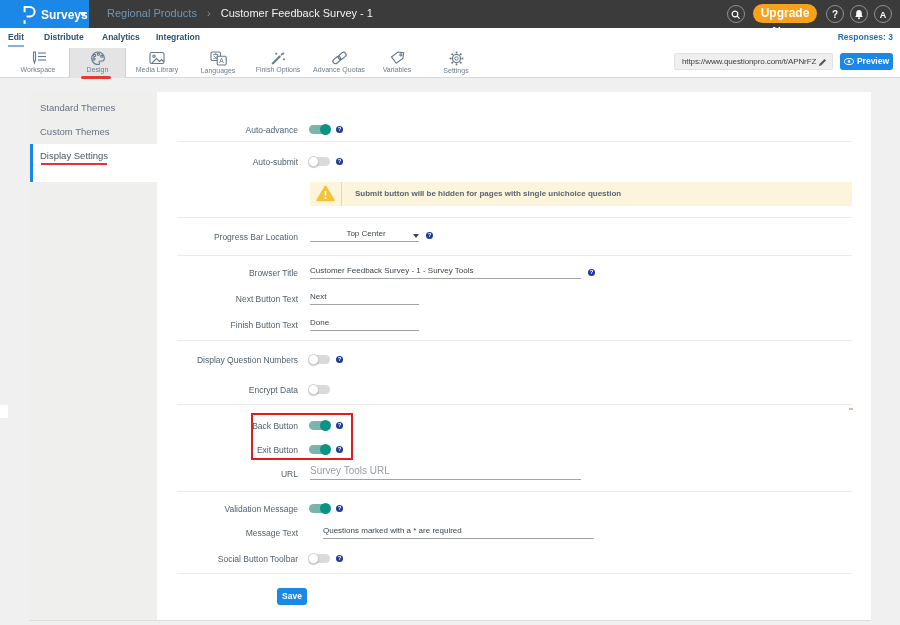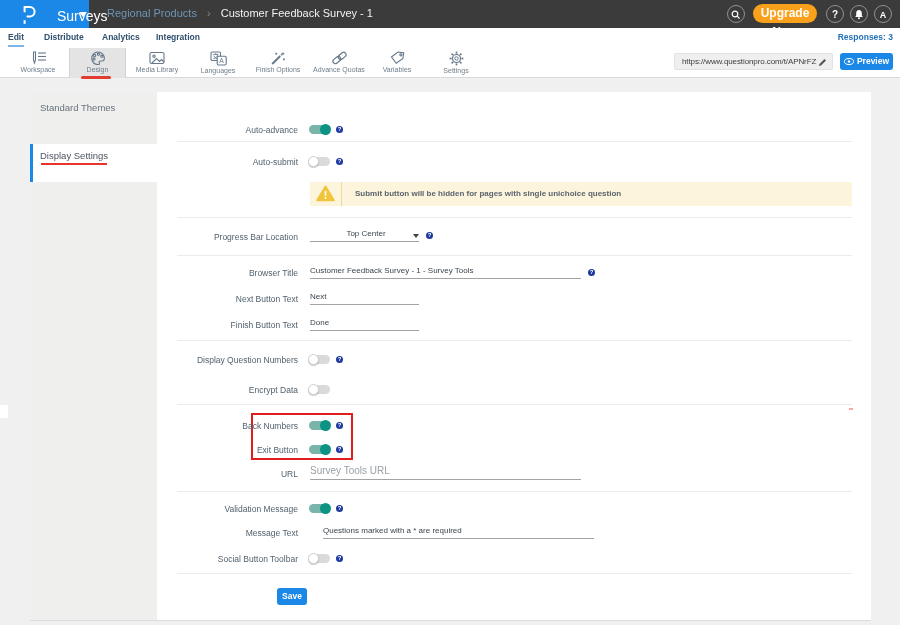--- a/index.html
+++ b/index.html
@@ -5,21 +5,21 @@
 * { margin:0; padding:0; box-sizing:border-box; }
 html,body { width:900px; height:625px; overflow:hidden; }
 body { font-family:"Liberation Sans", sans-serif; background:#f0f0f1; position:relative; }
 #app { position:absolute; left:0; top:0; width:900px; height:625px; }
 .abs { position:absolute; }
 
 
 .topbar { position:absolute; left:0; top:0; width:900px; height:28px; background:#3b3b3b; }
 .logo { position:absolute; left:0; top:0; width:89px; height:28px; background:#1b87e6; color:#fff; }
 .logo svg { position:absolute; left:22px; top:5px; }
-.logo .txt { position:absolute; left:57px; top:8px; font-size:14px; color:#fff; }
+.logo .txt { position:absolute; left:41px; top:8px; font-size:12px; color:#fff;font-weight:bold; }
 .logo .car { position:absolute; left:79px; top:12px; width:0; height:0; border-left:4px solid transparent; border-right:4px solid transparent; border-top:5px solid #fff; }
 .crumb { position:absolute; top:7px; left:107px; font-size:11px; color:#6e95b5; white-space:nowrap; }
 .crumb .sep { color:#8a8a8a; margin:0 7px; }
 .crumb .cur { color:#f2f2f2; }
 .cir { position:absolute; top:5px; width:18px; height:18px; border:1px solid #919191; border-radius:50%; color:#fff; text-align:center; }
 .upg { position:absolute; left:753px; top:4px; width:64px; height:19px; background:#f9a11b; border-radius:10px; color:#fff; font-size:12px; font-weight:bold; text-align:center; line-height:19px; }
 
 
 .nav { position:absolute; left:0; top:28px; width:900px; height:25px; background:#fff; border-bottom:1px solid #e4e4e4; }
 .nav a { position:absolute; top:4px; font-size:8.5px; font-weight:bold; color:#30506e; text-decoration:none; }
@@ -207,20 +207,21 @@
         </svg>
     </div>
     <div class="pbtn"><svg width="10" height="7" viewBox="0 0 10 7" style="vertical-align:-1px; margin-right:3px;">
           <ellipse cx="5" cy="3.5" rx="4.5" ry="3" fill="none" stroke="#fff" stroke-width="1"></ellipse>
           <circle cx="5" cy="3.5" r="1.3" fill="#fff"></circle>
         </svg>Preview</div>
   </div>
 
   <div class="sidebar">
     <div class="sitem" style="top:4px;">Standard Themes</div>
+    <div class="sitem" style="top:28px;">Custom Themes</div>
     <div class="sitem sel" style="top:52px;">Display Settings<div class="sunder"></div></div>
   </div>
 
   <div class="abs" style="left:157px; top:92px; width:714px; height:529px; background:#fff; border-bottom:1px solid #dcdcdc;"></div>
   <div class="abs" style="left:0; top:405px; width:8px; height:13px; background:#fff;"></div>
   <div class="panel">
 
     <div class="row" style="top:30px;">
         <span class="rlabel">Auto-advance</span>
         <span class="tog on" style="top:0;">
@@ -287,21 +288,21 @@
         <span class="tog off" style="top:0;">
           <span class="knob"></span>
         </span>
       </div>
     <div class="divider" style="top:309px;"></div>
     <div class="abs" style="left:692px; top:313px; width:4px; height:2px; background:#f9a8a8;"></div>
 
     <div class="abs" style="left:94px; top:318px; width:102px; height:47px; border:2px solid #e01e1e;"></div>
 
     <div class="row" style="top:326px;">
-        <span class="rlabel">Back Numbers</span>
+        <span class="rlabel">Back Button</span>
         <span class="tog on" style="top:0;">
           <span class="knob"></span>
         </span>
         <span class="help" style="left:179px; top:1px;">?</span>
       </div>
 
     <div class="row" style="top:350px;">
         <span class="rlabel">Exit Button</span>
         <span class="tog on" style="top:0;">
           <span class="knob"></span>

